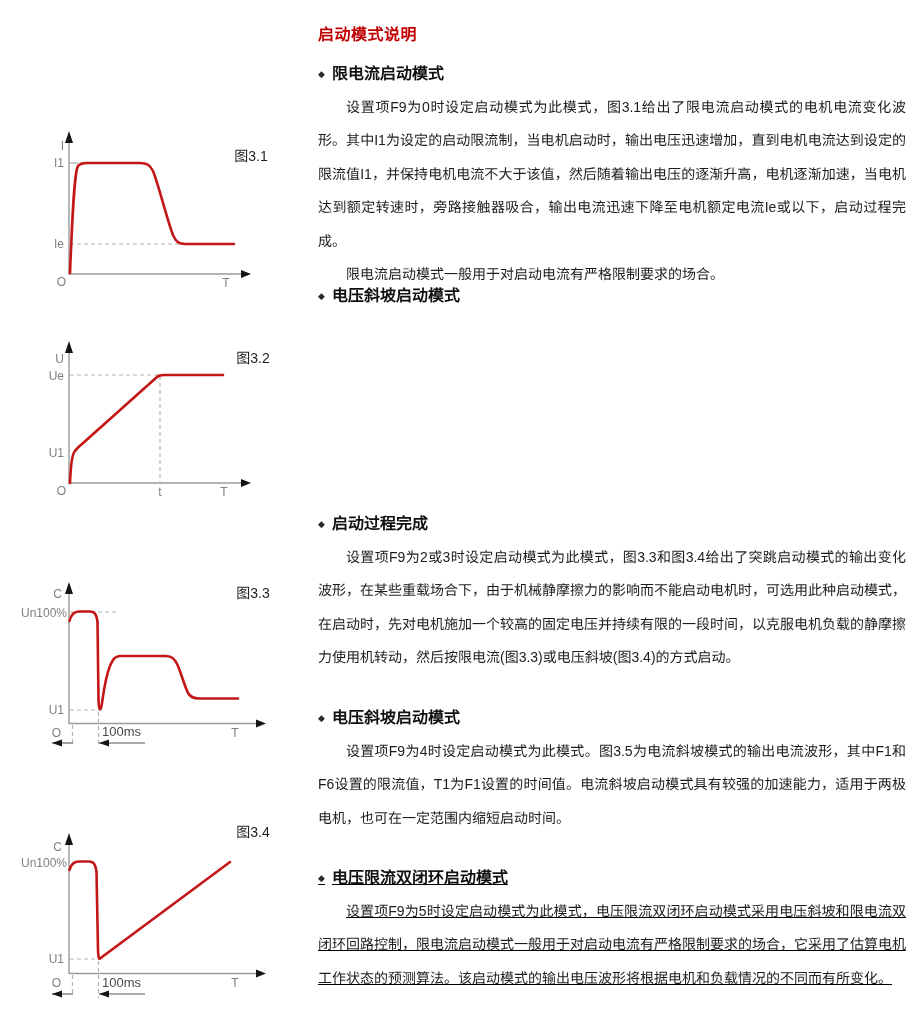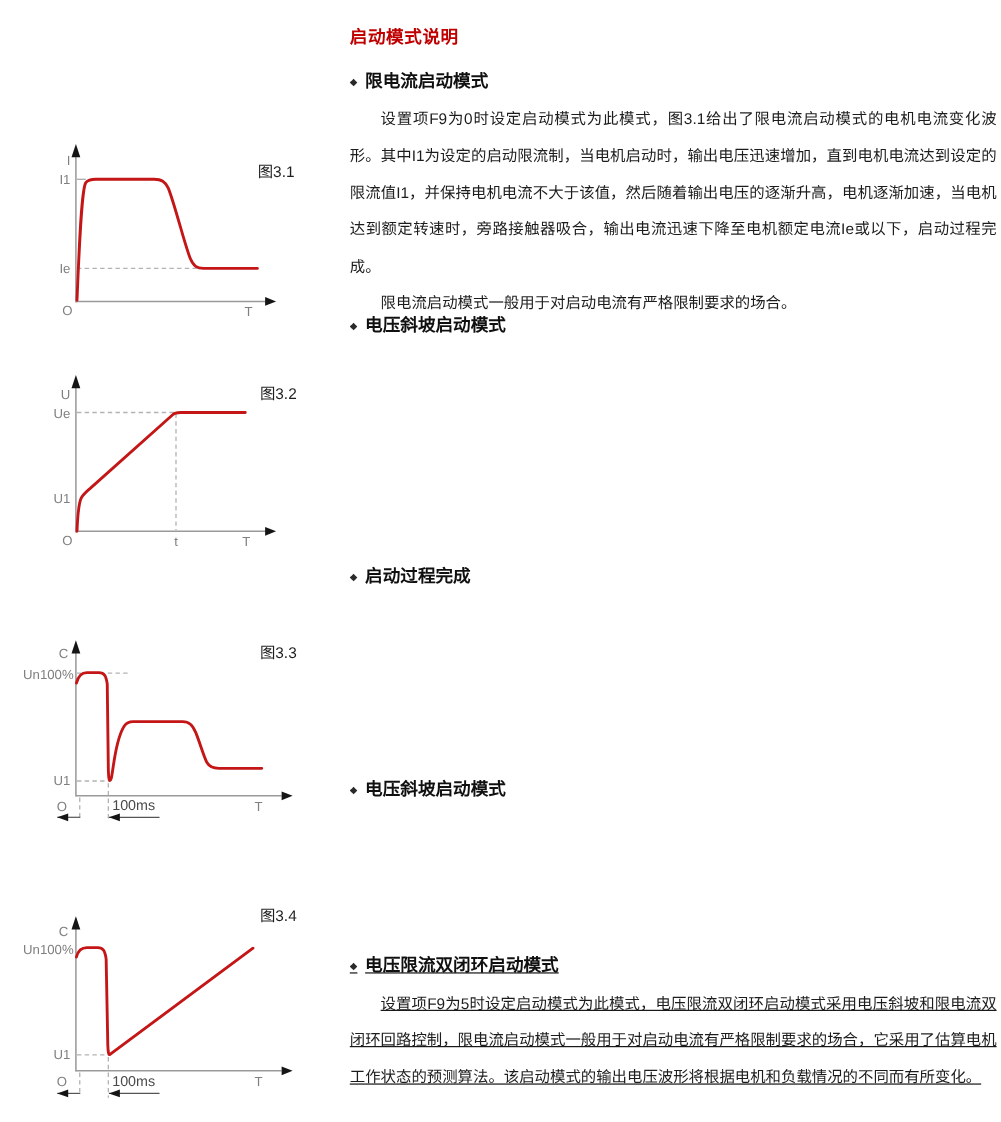--- a/index.html
+++ b/index.html
@@ -136,24 +136,26 @@
       <p>设置项F9为0时设定启动模式为此模式，图3.1给出了限电流启动模式的电机电流变化波形。其中I1为设定的启动限流制，当电机启动时，输出电压迅速增加，直到电机电流达到设定的限流值I1，并保持电机电流不大于该值，然后随着输出电压的逐渐升高，电机逐渐加速，当电机达到额定转速时，旁路接触器吸合，输出电流迅速下降至电机额定电流Ie或以下，启动过程完成。</p>
       <p>限电流启动模式一般用于对启动电流有严格限制要求的场合。</p>
     </section>
 
     <section class="sec" id="sec2">
       <h2><span class="diamond">◆</span><span>电压斜坡启动模式</span></h2>
     </section>
 
     <section class="sec" id="sec3">
       <h2><span class="diamond">◆</span><span>启动过程完成</span></h2>
+      <p>设置项F9为2或3时设定启动模式为此模式，图3.3和图3.4给出了突跳启动模式的输出变化波形，在某些重载场合下，由于机械静摩擦力的影响而不能启动电机时，可选用此种启动模式，在启动时，先对电机施加一个较高的固定电压并持续有限的一段时间，以克服电机负载的静摩擦力使用机转动，然后按限电流(图3.3)或电压斜坡(图3.4)的方式启动。</p>
     </section>
 
     <section class="sec" id="sec4">
       <h2><span class="diamond">◆</span><span>电压斜坡启动模式</span></h2>
+      <p>设置项F9为4时设定启动模式为此模式。图3.5为电流斜坡模式的输出电流波形，其中F1和F6设置的限流值，T1为F1设置的时间值。电流斜坡启动模式具有较强的加速能力，适用于两极电机，也可在一定范围内缩短启动时间。</p>
     </section>
 
     <section class="sec" id="sec5">
       <h2><span class="diamond">◆</span><span>电压限流双闭环启动模式</span></h2>
       <p>设置项F9为5时设定启动模式为此模式，电压限流双闭环启动模式采用电压斜坡和限电流双闭环回路控制，限电流启动模式一般用于对启动电流有严格限制要求的场合，它采用了估算电机工作状态的预测算法。该启动模式的输出电压波形将根据电机和负载情况的不同而有所变化。</p>
     </section>
   </div>
 </div>
 
 </body></html>

